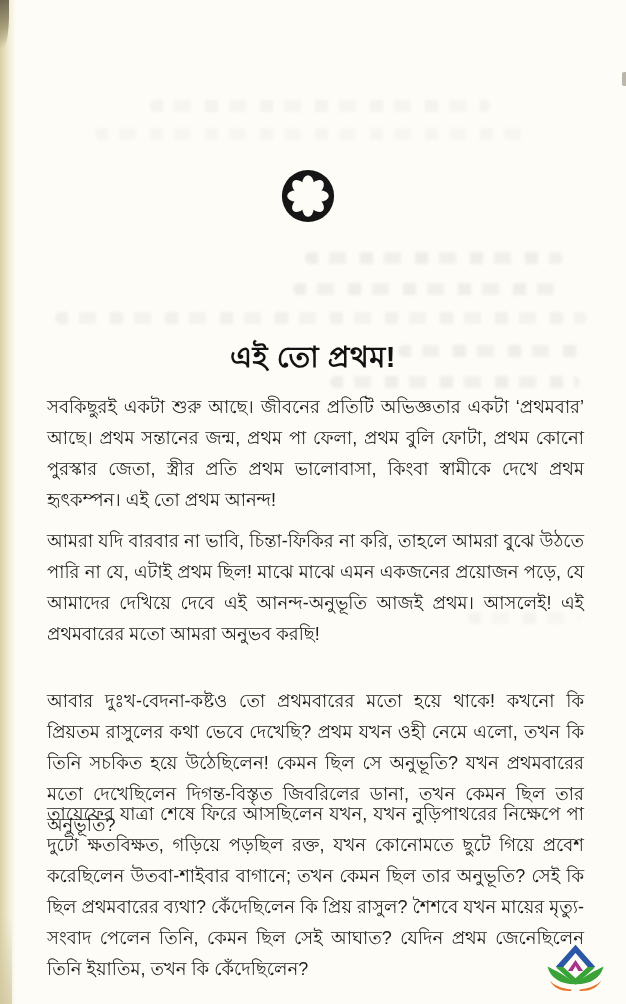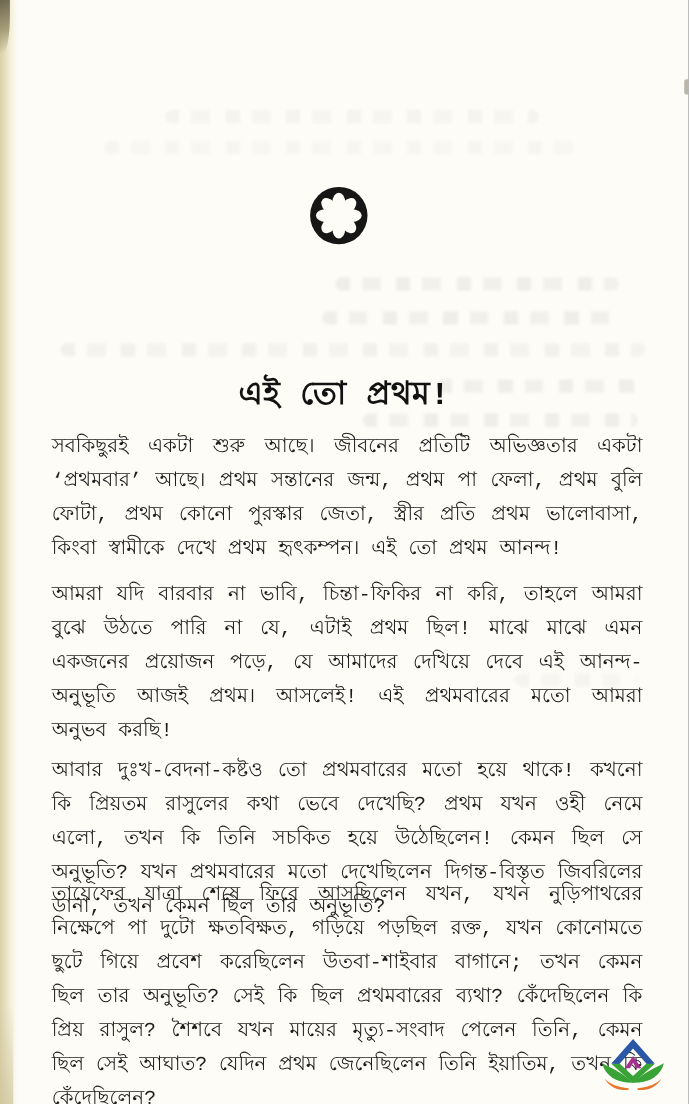--- a/index.html
+++ b/index.html
@@ -1,21 +1,21 @@
 <!DOCTYPE html>
 <html><head>
 <meta charset="utf-8">
 <style>
   html,body { margin:0; padding:0; background:#888; }
   .page {
     position:relative;
     width:626px; height:1004px;
     background:#fdfcf7;
     overflow:hidden;
-    font-family:Liberation Mono, monospace;
+    font-family:Liberation Sans, sans-serif;
   }
   
   .left-edge {
     position:absolute; left:0; top:0; width:16px; height:100%;
     background:linear-gradient(90deg,#d9d0a6 0%,#e9e2c4 35%,#f5f1dd 65%,rgba(253,252,247,0) 100%);
   }
   .corner-dark {
     position:absolute; left:0; top:0; width:9px; height:48px;
     background:linear-gradient(170deg,#5b5440 0%,#9a916c 55%,rgba(233,226,196,0) 100%);
     border-radius:0 0 70% 0; opacity:.85;

